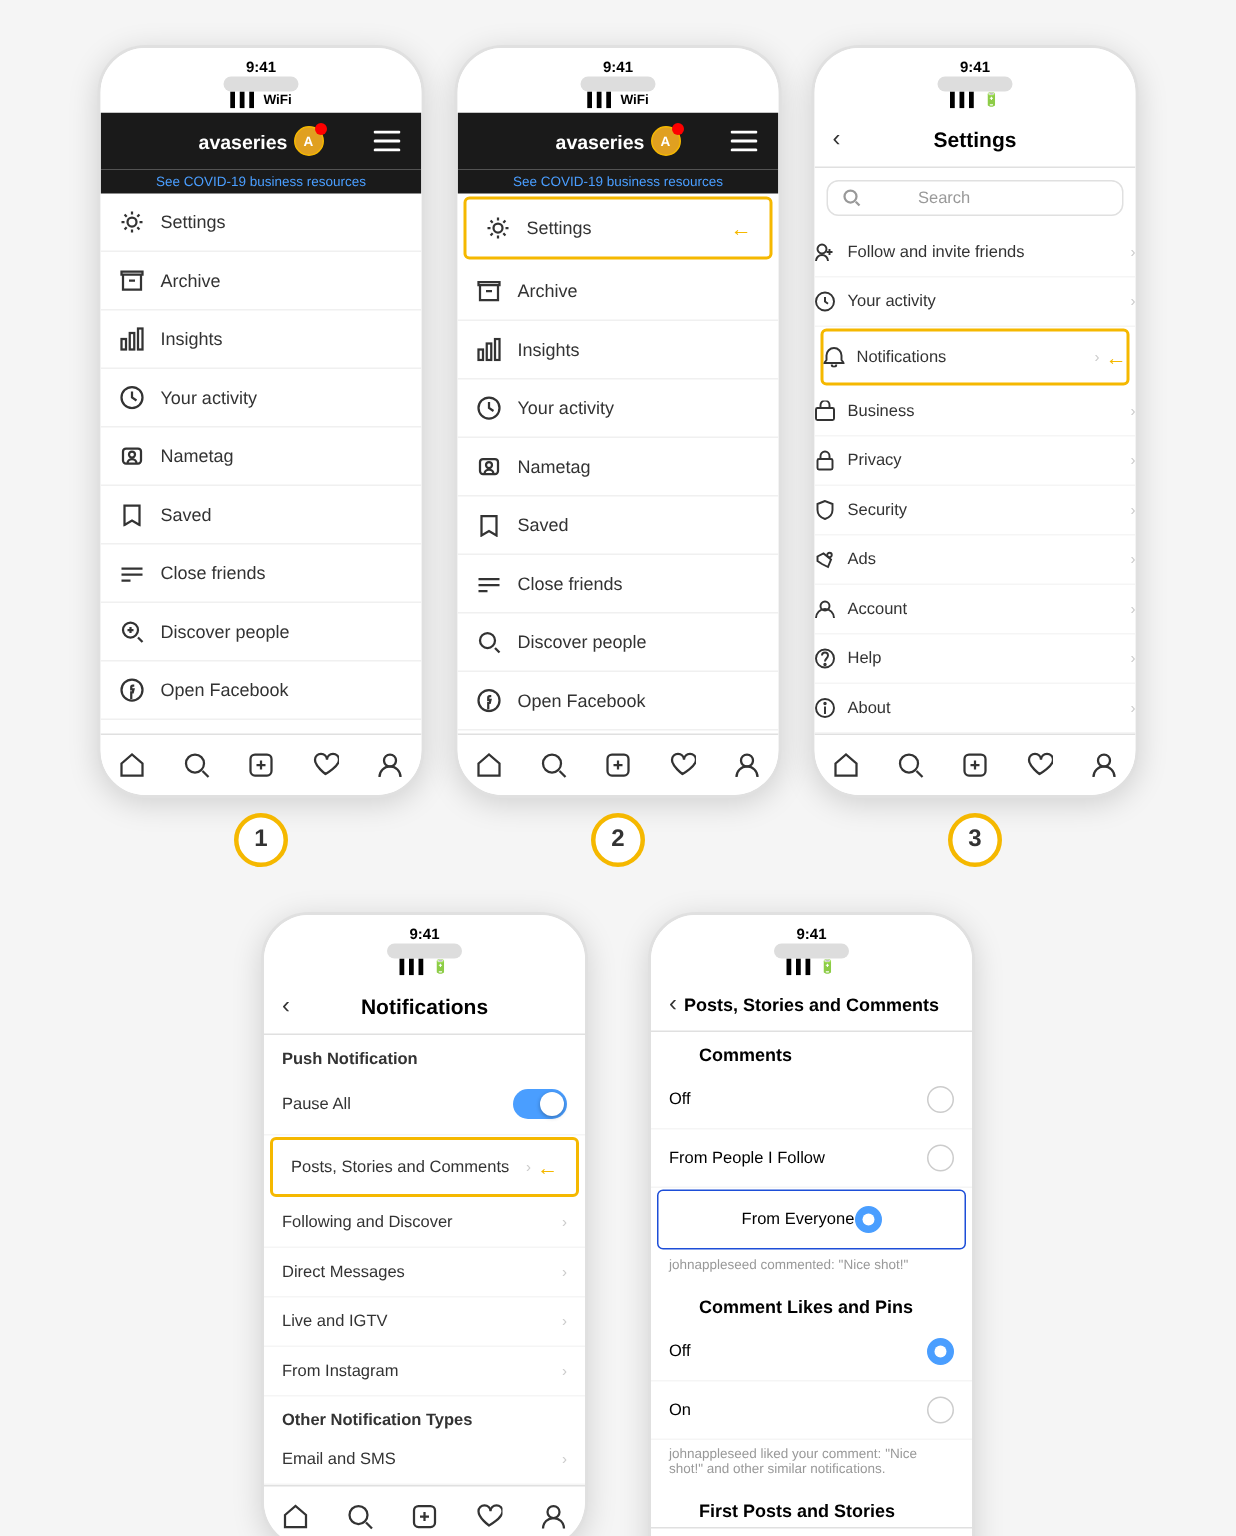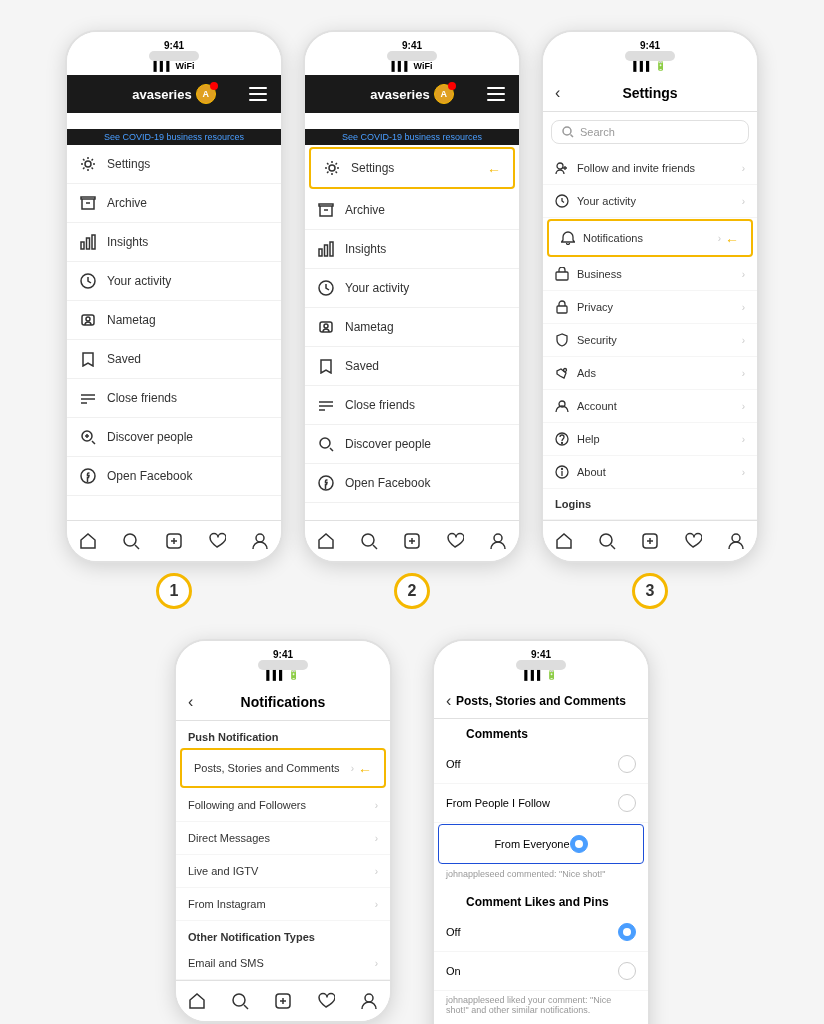--- a/index.html
+++ b/index.html
@@ -104,21 +104,20 @@
       font-size: 14px;
       cursor: pointer;
     }
 
     .covid-banner {
       background: #1a1a1a;
       color: #4a9eff;
       font-size: 9px;
       text-align: center;
       padding: 3px;
-      margin-top: 16px;
     }
 
     
     .menu-list {
       padding: 0;
     }
 
     .menu-item {
       display: flex;
       align-items: center;
@@ -160,21 +159,21 @@
       color: #999;
       display: flex;
       align-items: center;
       gap: 6px;
     }
 
     .settings-item {
       display: flex;
       align-items: center;
       justify-content: space-between;
-      padding: 9px 12px;
+      padding: 9px 0;
       border-bottom: 1px solid #f5f5f5;
       font-size: 11px;
       color: #333;
       cursor: pointer;
     }
 
     .settings-item-left {
       display: flex;
       align-items: center;
       gap: 8px;
@@ -683,21 +682,21 @@
     <div class="phone-screen">
       <div class="settings-header">
         <span class="back-button">‹</span>
         <span class="settings-header-title">Settings</span>
       </div>
       <div class="settings-search">
         <svg width="12" height="12" viewBox="0 0 12 12" fill="none" stroke="#999" stroke-width="1.5">
             <circle cx="5" cy="5" r="4"></circle>
             <path d="M8.5 8.5l2.5 2.5"></path>
           </svg>
-        <span style="color:#999;font-size:11px;">Search</span>
+        <span style="color:#999;font-size:11px;margin-left:32px;">Search</span>
       </div>
       <div>
         <div class="settings-item">
           <div class="settings-item-left">
             <svg width="14" height="14" viewBox="0 0 14 14" fill="none" stroke="#333" stroke-width="1.3">
                 <circle cx="5" cy="5" r="3"></circle>
                 <path d="M1 13c0-2.2 1.8-4 4-4s4 1.8 4 4"></path>
                 <path d="M10 5v4M12 7H8"></path>
               </svg>
             <span>Follow and invite friends</span>
@@ -790,25 +789,20 @@
         <div class="settings-item">
           <div class="settings-item-left">
             <svg width="14" height="14" viewBox="0 0 14 14" fill="none" stroke="#333" stroke-width="1.3">
                 <circle cx="7" cy="7" r="6"></circle>
                 <path d="M7 6v5"></path>
                 <circle cx="7" cy="4" r=".5" fill="#333"></circle>
               </svg>
             <span>About</span>
           </div>
           <span class="chevron">›</span>
-        </div>
-        <div class="settings-item">
-          <div class="settings-item-left">
-            <span style="font-size:11px;font-weight:600;">Logins</span>
-          </div>
         </div>
       </div>
     </div>
     <div class="bottom-nav">
       <div class="nav-icon">
           <svg width="18" height="18" viewBox="0 0 18 18" fill="none" stroke="#333" stroke-width="1.5">
             <path d="M2 8l7-6 7 6v8H2z"></path>
           </svg>
         </div>
       <div class="nav-icon">
@@ -868,29 +862,33 @@
           <span>🔋</span>
         </div>
       </div>
       <div class="phone-screen">
         <div class="settings-header">
           <span class="back-button">‹</span>
           <span class="settings-header-title">Notifications</span>
         </div>
         <div>
           <div class="notif-section-header">Push Notification</div>
+          <div class="notif-item">
+            <span>Pause All</span>
+            <div class="toggle"></div>
+          </div>
           <div class="notif-item" style="border:2px solid #f5b800;border-radius:4px;margin:1px 4px;">
             <span>Posts, Stories and Comments</span>
             <div style="display:flex;align-items:center;gap:4px;">
               <span class="chevron">›</span>
               <span style="color:#f5b800;font-size:14px;">←</span>
             </div>
           </div>
           <div class="notif-item">
-            <span>Following and Followers</span>
+            <span>Following and Discover</span>
             <span class="chevron">›</span>
           </div>
           <div class="notif-item">
             <span>Direct Messages</span>
             <span class="chevron">›</span>
           </div>
           <div class="notif-item">
             <span>Live and IGTV</span>
             <span class="chevron">›</span>
           </div>

